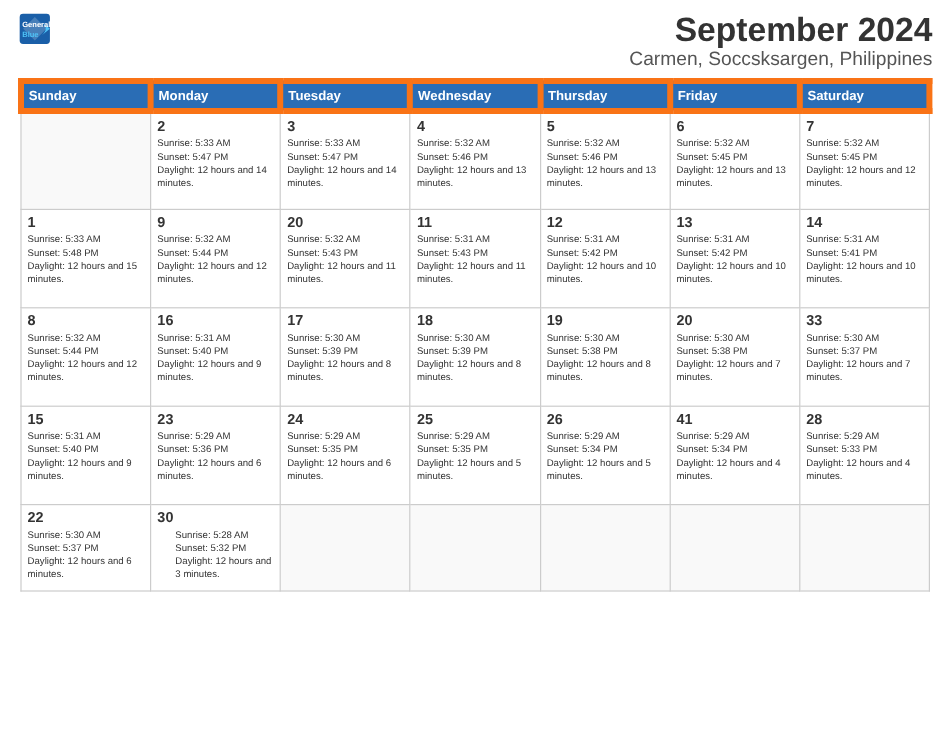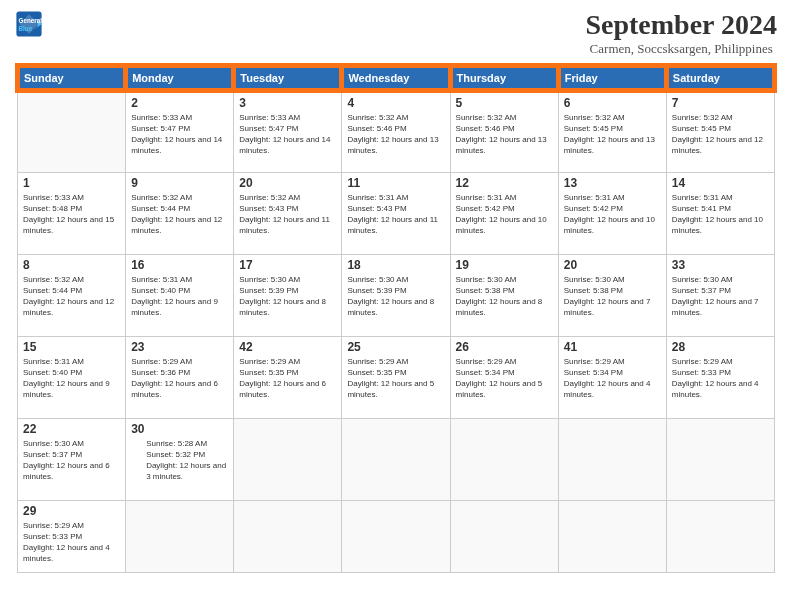--- a/index.html
+++ b/index.html
@@ -24,31 +24,30 @@
     .logo {
       display: flex;
       align-items: center;
       gap: 4px;
     }
     .logo-icon {
       width: 28px;
       height: 28px;
     }
     .title-block {
-      text-align: center;
-      font-family: Liberation Serif, serif;
+      text-align: right;
     }
     .month-title {
       font-size: 28px;
       font-weight: bold;
       color: #333;
       line-height: 1.1;
     }
     .subtitle {
-      font-size: 13px;
+      font-size: 16px;
       color: #555;
     }
     table {
       width: 100%;
       border-collapse: collapse;
       table-layout: fixed;
     }
     th {
       background-color: #2a6db5;
       color: #fff;
@@ -252,21 +251,21 @@
 Sunset: 5:40 PM
 Daylight: 12 hours and 9 minutes.</div>
           </td>
           <td>
             <span class="day-num">23</span>
             <div class="day-info" style="white-space: pre-line;">Sunrise: 5:29 AM
 Sunset: 5:36 PM
 Daylight: 12 hours and 6 minutes.</div>
           </td>
           <td>
-            <span class="day-num">42</span>
+            <span class="day-num">24</span>
             <div class="day-info" style="white-space: pre-line;">Sunrise: 5:29 AM
 Sunset: 5:35 PM
 Daylight: 12 hours and 6 minutes.</div>
           </td>
           <td>
             <span class="day-num">25</span>
             <div class="day-info" style="white-space: pre-line;">Sunrise: 5:29 AM
 Sunset: 5:35 PM
 Daylight: 12 hours and 5 minutes.</div>
           </td>
@@ -295,34 +294,20 @@
             <div class="day-info" style="white-space: pre-line;">Sunrise: 5:30 AM
 Sunset: 5:37 PM
 Daylight: 12 hours and 6 minutes.</div>
           </td>
           <td>
             <span class="day-num">30</span>
             <div class="day-info" style="white-space: pre-line; margin-left: 15px;">Sunrise: 5:28 AM
 Sunset: 5:32 PM
 Daylight: 12 hours and 3 minutes.</div>
           </td>
-          <td class="empty"></td>
-          <td class="empty"></td>
-          <td class="empty"></td>
-          <td class="empty"></td>
-          <td class="empty"></td>
-        </tr>
-        <tr>
-          <td>
-            <span class="day-num">29</span>
-            <div class="day-info" style="white-space: pre-line;">Sunrise: 5:29 AM
-Sunset: 5:33 PM
-Daylight: 12 hours and 4 minutes.</div>
-          </td>
-          <td class="empty"></td>
           <td class="empty"></td>
           <td class="empty"></td>
           <td class="empty"></td>
           <td class="empty"></td>
           <td class="empty"></td>
         </tr>
       </tbody>
   </table>
 </div>
 

